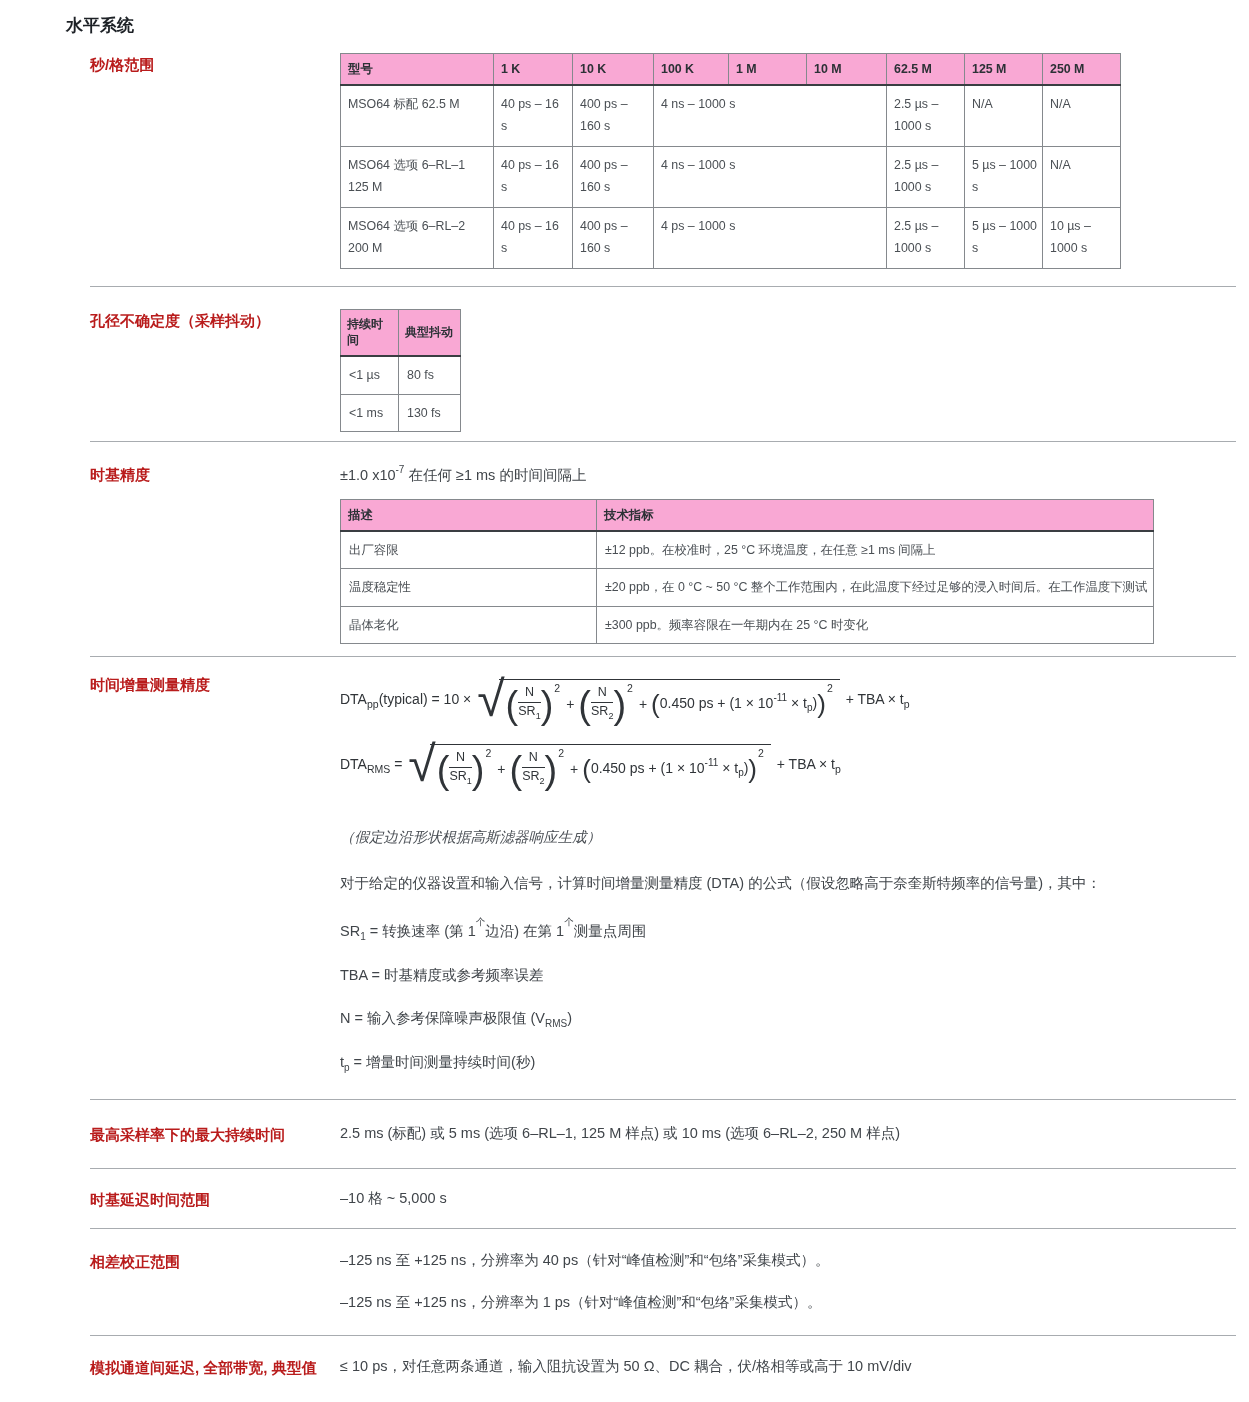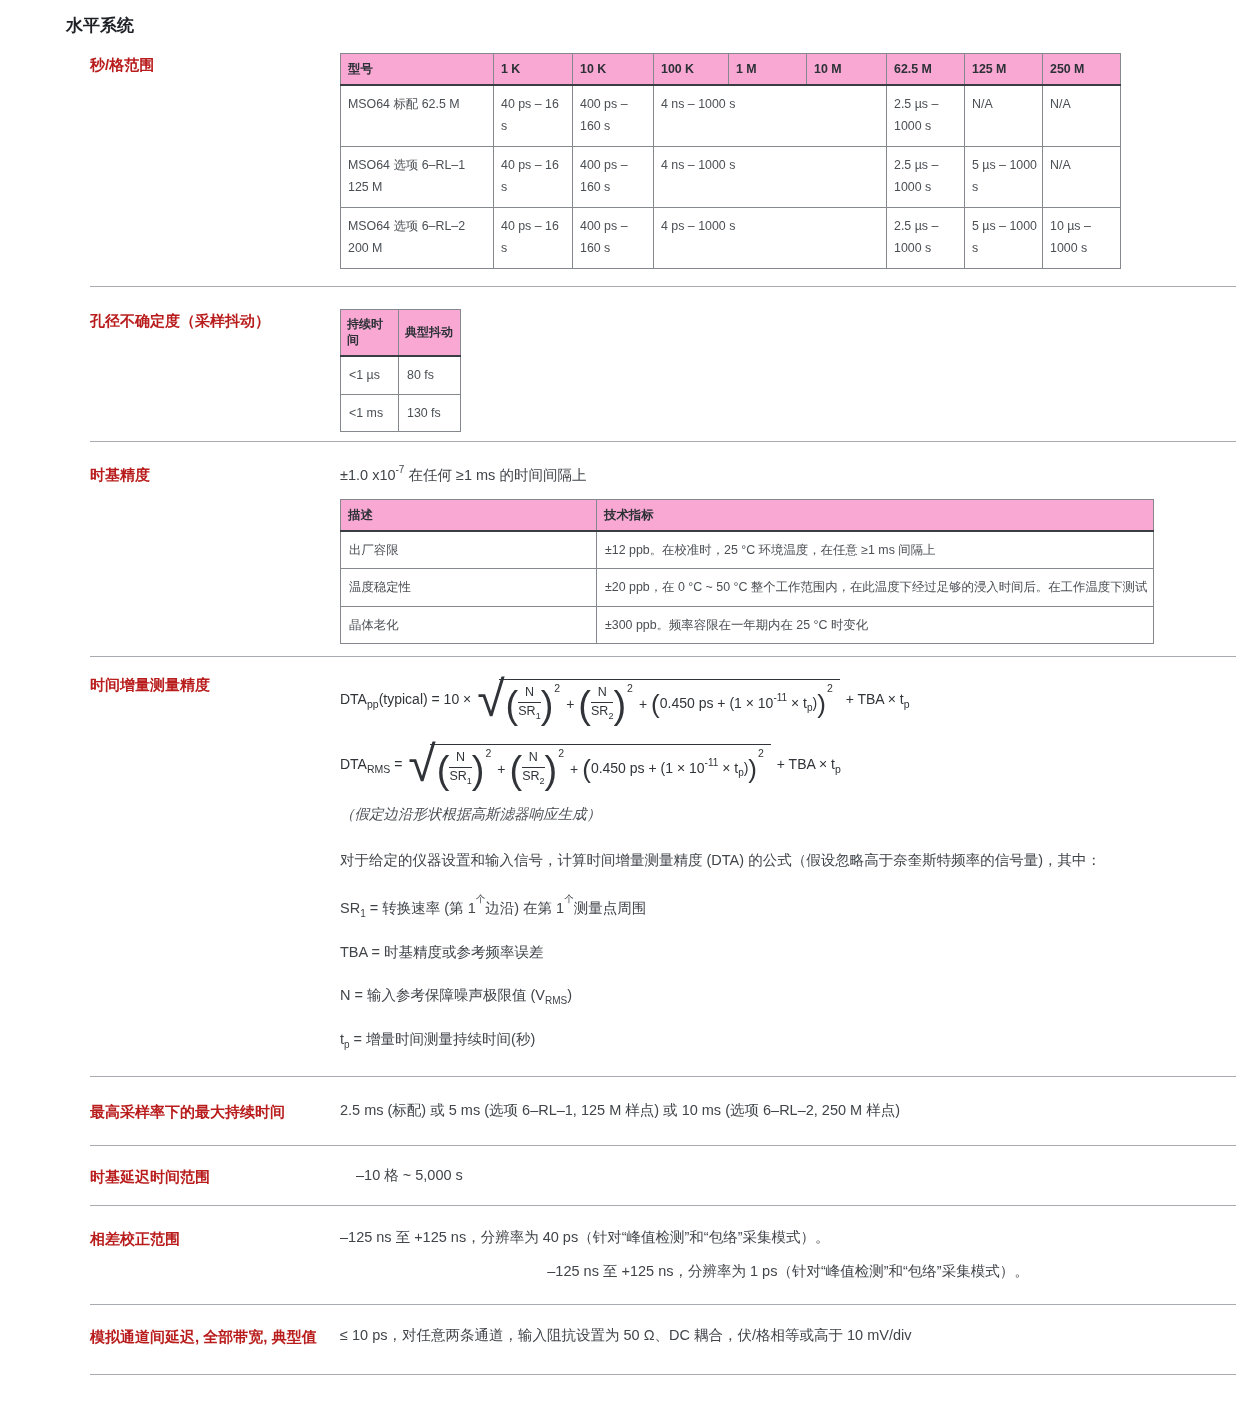--- a/index.html
+++ b/index.html
@@ -60,37 +60,37 @@
   .frac .den{padding-top:1px;}
   .frac .den sub{font-size:9px;}
   .bigp{font-size:38px;font-weight:100;line-height:0.5;transform:translateY(2px);}
   .midp{font-size:26px;font-weight:100;line-height:0.6;transform:translateY(1px);}
   .sqrt-body sup.exp{align-self:flex-start;font-size:10.5px;margin:-3px 2px 0 1px;}
   .sqrt-body .op{margin:0 4px;}
   .run{display:inline-block;white-space:pre;}
   .run sup{font-size:10px;position:relative;top:-1px;}
   .run sub{font-size:10px;}
 
-  .note-line{font-style:italic;font-size:14.5px;color:#4a4f55;margin:18px 0 0 0;}
+  .note-line{font-style:italic;font-size:14.5px;color:#4a4f55;margin:41px 0 0 0;}
   .para{font-size:14.5px;line-height:1.95;margin:22px 0 0 0;max-width:830px;}
   .def-line{font-size:14.5px;margin:24px 0 0 0;}
   .def-line sub{font-size:10px;}
   .def-line sup{font-size:9.5px;position:relative;top:-5px;}
 
   .value-text{font-size:14.5px;line-height:1.5;}
   .value-line{font-size:14.5px;line-height:1.5;margin:0 0 0 0;}
-  .value-line + .value-line{margin-top:12px;text-align:center;}
+  .value-line + .value-line{margin-top:20px;}
 
   
   .s1{padding-top:4px;padding-bottom:17px;}
   .s2{padding-top:22px;padding-bottom:9px;}
   .s3{padding-top:21px;padding-bottom:12px;}
   .s4{padding-top:16px;padding-bottom:26px;}
   .s5{padding-top:23px;padding-bottom:22px;}
-  .s6{padding-top:19px;padding-bottom:17px;gap:16px;}
+  .s6{padding-top:19px;padding-bottom:17px;}
   .s7{padding-top:21px;padding-bottom:21px;}
   .s8{padding-top:20px;padding-bottom:26px;}
 </style>
 </head>
 <body>
 
 <div class="page-title">水平系统</div>
 
 <div class="doc">
 

